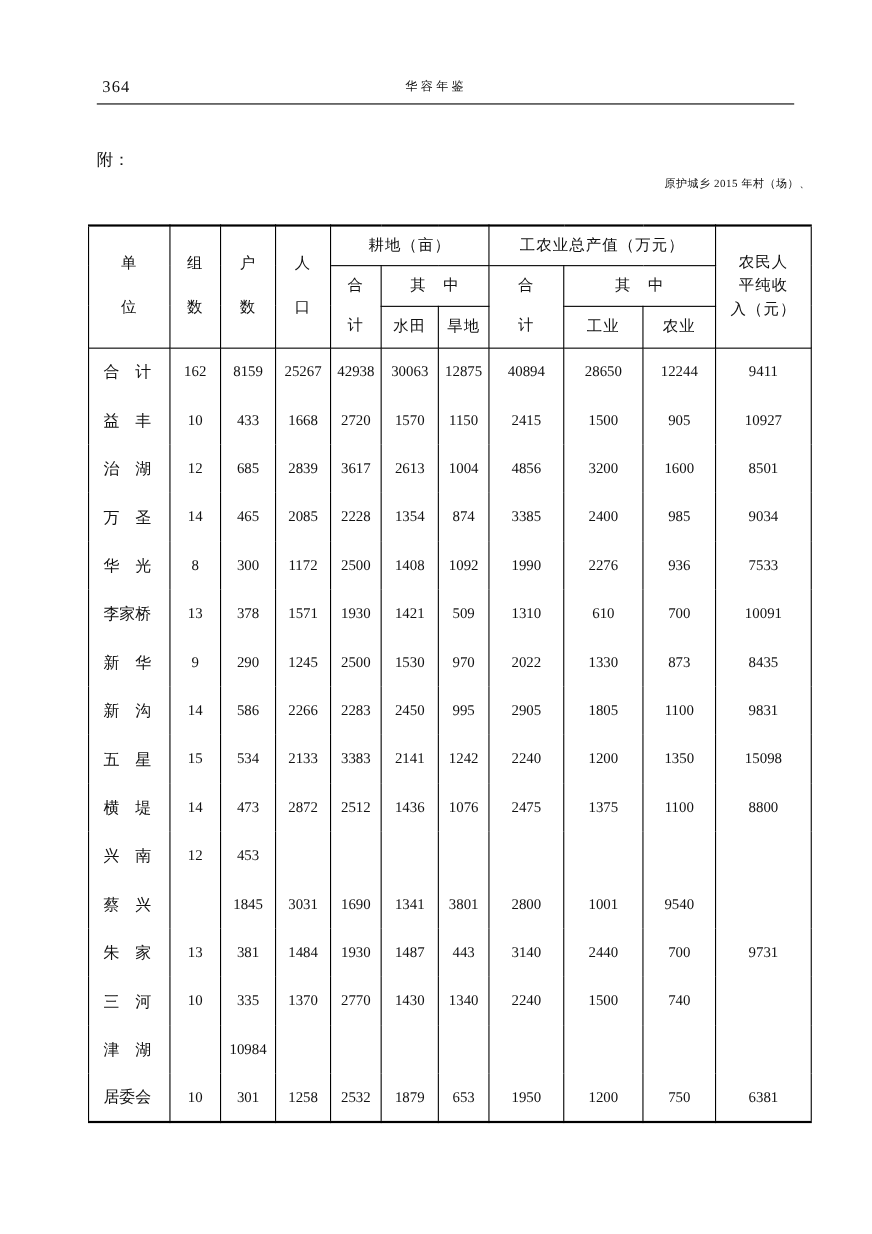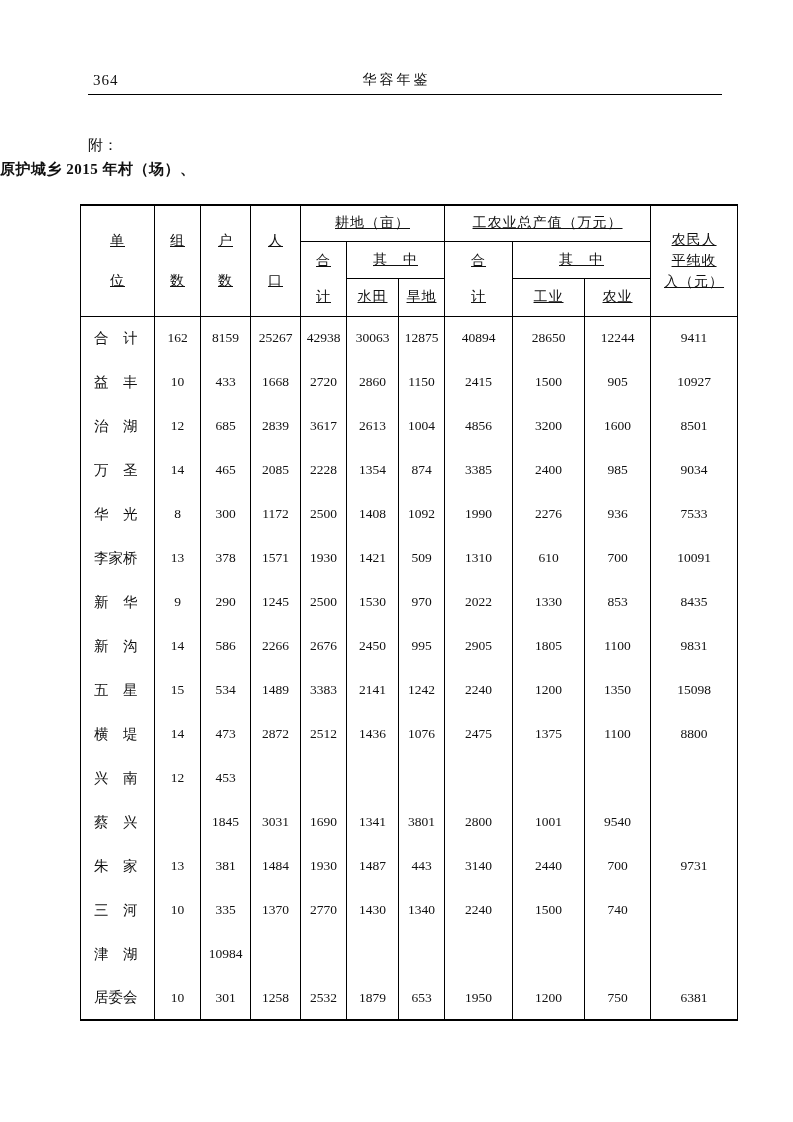--- a/index.html
+++ b/index.html
@@ -19,21 +19,21 @@
     top: 72px;
     left: 93px;
     font-size: 15px;
     letter-spacing: 1px;
   }
   .book-title {
     position: absolute;
     top: 71px;
     left: 50%;
     transform: translateX(-50%);
-    font-size: 14px;
+    font-size: 11px;
     letter-spacing: 3px;
   }
   .head-rule {
     position: absolute;
     top: 94px;
     left: 88px;
     width: 634px;
     height: 1px;
     background: #000;
   }
@@ -41,42 +41,42 @@
     position: absolute;
     top: 136px;
     left: 88px;
     font-size: 15px;
   }
   .table-title {
     position: absolute;
     top: 160px;
     left: 0;
     right: 56px;
-    font-size: 15px;
-    font-weight: bold;
+    text-align: right;
+    font-size: 10px;
+    font-weight: normal;
     letter-spacing: 0.5px;
   }
   table.main {
     position: absolute;
     top: 204px;
     left: 80px;
     width: 657px;
     border-collapse: collapse;
     table-layout: fixed;
     border-top: 2px solid #000;
     border-bottom: 2px solid #000;
   }
   .main th {
     border: 1px solid #000;
     font-weight: normal;
     font-size: 14px;
     text-align: center;
     vertical-align: middle;
     letter-spacing: 1px;
-    text-decoration: underline;
   }
   .main td {
     border-left: 1px solid #000;
     border-right: 1px solid #000;
     border-top: none;
     border-bottom: none;
     font-size: 13.5px;
     text-align: center;
     vertical-align: middle;
   }
@@ -164,21 +164,21 @@
           <td>28650</td>
           <td>12244</td>
           <td>9411</td>
         </tr>
         <tr>
           <td class="unit">益　丰</td>
           <td>10</td>
           <td>433</td>
           <td>1668</td>
           <td>2720</td>
-          <td>2860</td>
+          <td>1570</td>
           <td>1150</td>
           <td>2415</td>
           <td>1500</td>
           <td>905</td>
           <td>10927</td>
         </tr>
         <tr>
           <td class="unit">治　湖</td>
           <td>12</td>
           <td>685</td>
@@ -233,41 +233,41 @@
         <tr>
           <td class="unit">新　华</td>
           <td>9</td>
           <td>290</td>
           <td>1245</td>
           <td>2500</td>
           <td>1530</td>
           <td>970</td>
           <td>2022</td>
           <td>1330</td>
-          <td>853</td>
+          <td>873</td>
           <td>8435</td>
         </tr>
         <tr>
           <td class="unit">新　沟</td>
           <td>14</td>
           <td>586</td>
           <td>2266</td>
-          <td>2676</td>
+          <td>2283</td>
           <td>2450</td>
           <td>995</td>
           <td>2905</td>
           <td>1805</td>
           <td>1100</td>
           <td>9831</td>
         </tr>
         <tr>
           <td class="unit">五　星</td>
           <td>15</td>
           <td>534</td>
-          <td>1489</td>
+          <td>2133</td>
           <td>3383</td>
           <td>2141</td>
           <td>1242</td>
           <td>2240</td>
           <td>1200</td>
           <td>1350</td>
           <td>15098</td>
         </tr>
         <tr>
           <td class="unit">横　堤</td>

